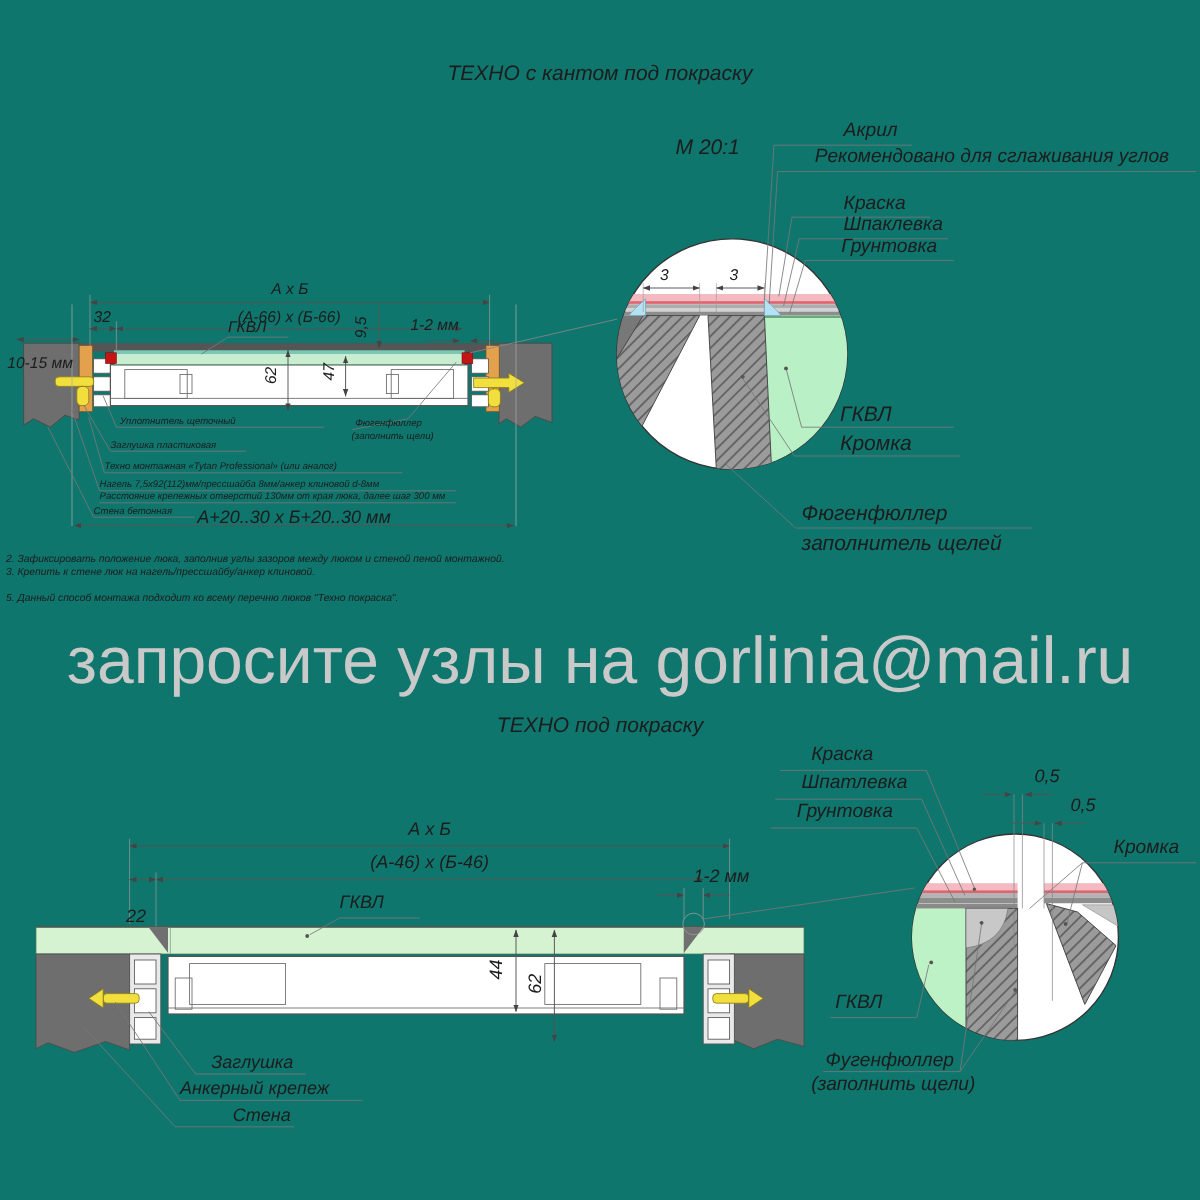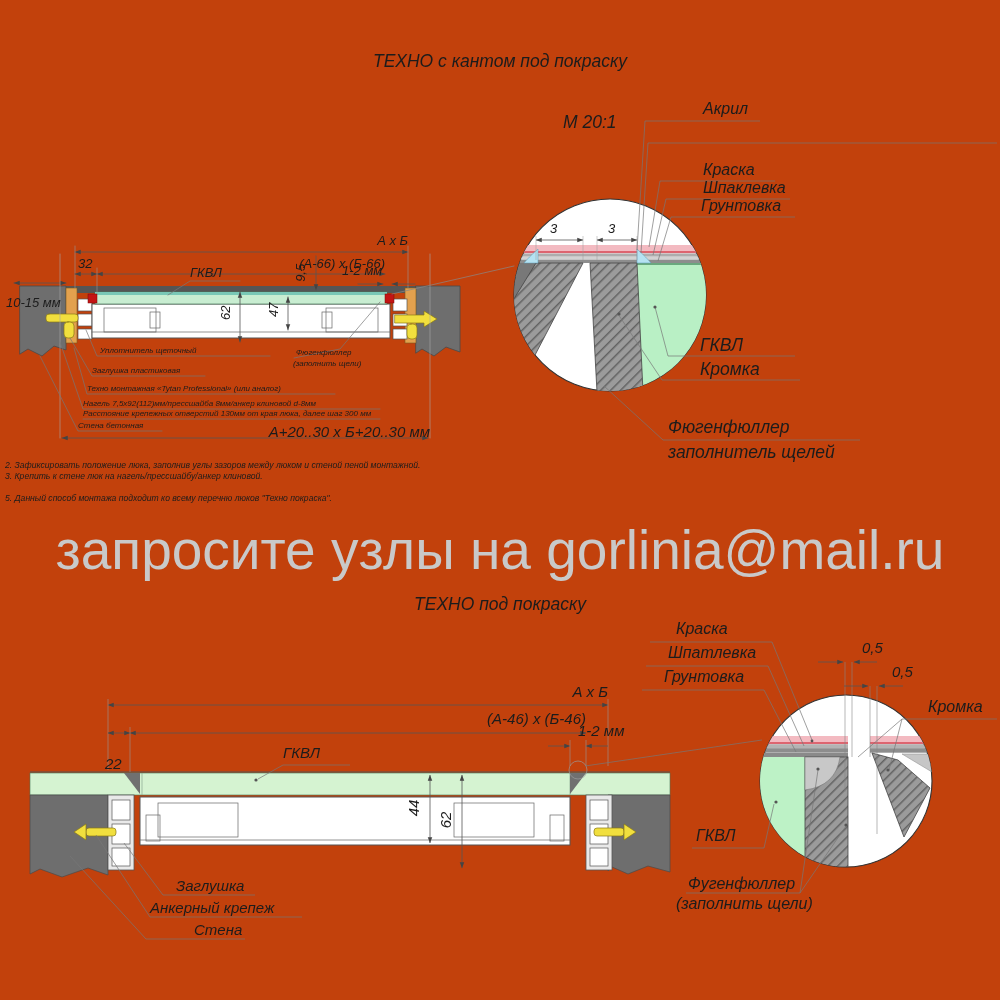--- a/index.html
+++ b/index.html
@@ -1,26 +1,26 @@
 <!DOCTYPE html>
 <html><head>
 <meta charset="utf-8">
 <style>
   html,body{margin:0;padding:0;background:#fff;}
-  #page{position:relative;width:1000px;height:1000px;background:#c2410c;overflow:hidden;
+  #page{position:relative;width:1000px;height:1000px;background:#0f766e;overflow:hidden;
         font-family:"Liberation Sans",sans-serif;color:#1c1c1c;}
   #draw{position:absolute;left:0;top:0;}
   .lbl{position:absolute;font-style:italic;white-space:nowrap;line-height:1.05;}
   .t18{font-size:17.5px;}
   .t16{font-size:16px;}
   .t15{font-size:15px;}
   .t13{font-size:13px;}
   .t9{font-size:15px;}
   .t8{font-size:8px;}
-  .ctr{text-align:right;}
+  .ctr{text-align:center;}
   .rot{transform:rotate(-90deg);transform-origin:center center;}
   .wm{position:absolute;left:0;top:518px;width:1000px;text-align:center;
       font-size:55px;color:#c9c9c9;letter-spacing:0px;font-style:normal;white-space:nowrap;}
   .note{position:absolute;left:5px;font-size:8.6px;font-style:italic;white-space:nowrap;}
 </style>
 </head>
 <body>
 
 <div id="page">
 
@@ -265,20 +265,21 @@
       <circle cx="846" cy="825" r="1.6" fill="#555" stroke="none"></circle>
       <circle cx="888" cy="770" r="1.6" fill="#555" stroke="none"></circle>
     </g>
   </g>
 </svg>
 
 <div class="lbl t18" style="left:0;top:52px;width:1000px;text-align:center;">ТЕХНО с кантом под покраску</div>
 <div class="lbl t18" style="left:563px;top:113px;">М 20:1</div>
 
 <div class="lbl t16" style="left:703px;top:101px;">Акрил</div>
+<div class="lbl t16" style="left:679px;top:123px;">Рекомендовано для сглаживания углов</div>
 <div class="lbl t16" style="left:703px;top:162px;">Краска</div>
 <div class="lbl t16" style="left:703px;top:180px;">Шпаклевка</div>
 <div class="lbl t16" style="left:701px;top:198px;">Грунтовка</div>
 
 <div class="lbl t13 ctr" style="left:75px;top:234px;width:333px;">А х Б</div>
 <div class="lbl t13 ctr" style="left:97px;top:257px;width:288px;">(А-66) х (Б-66)</div>
 <div class="lbl t13" style="left:78px;top:257px;">32</div>
 <div class="lbl t13" style="left:6px;top:264px;margin-top:32px;">10-15 мм</div>
 <div class="lbl t13" style="left:190px;top:266px;">ГКВЛ</div>
 <div class="lbl t13 rot" style="left:292px;top:266px;">9,5</div>

